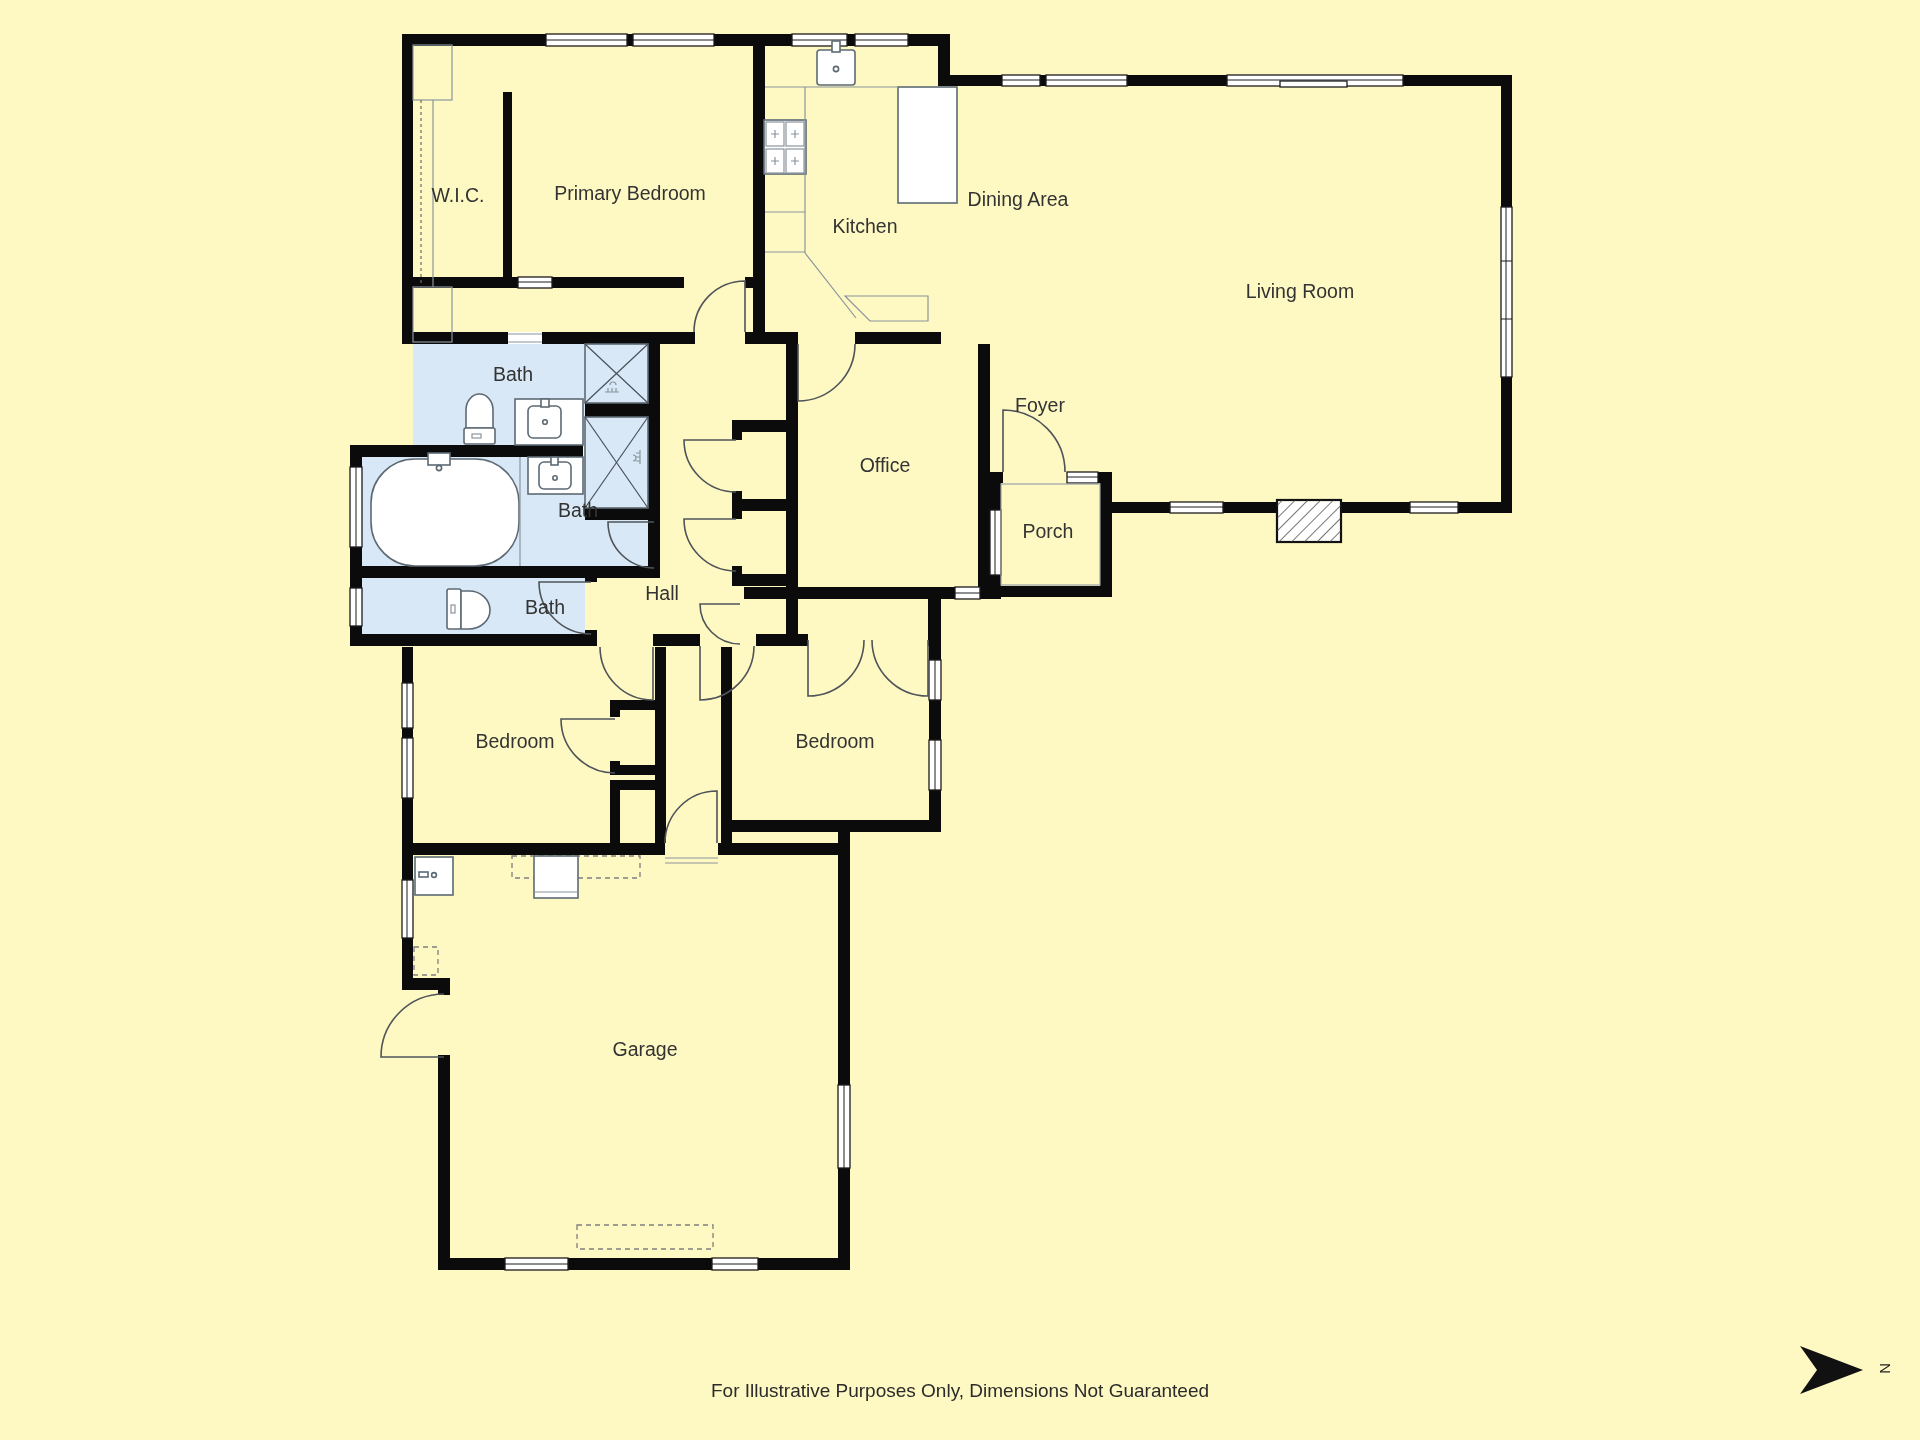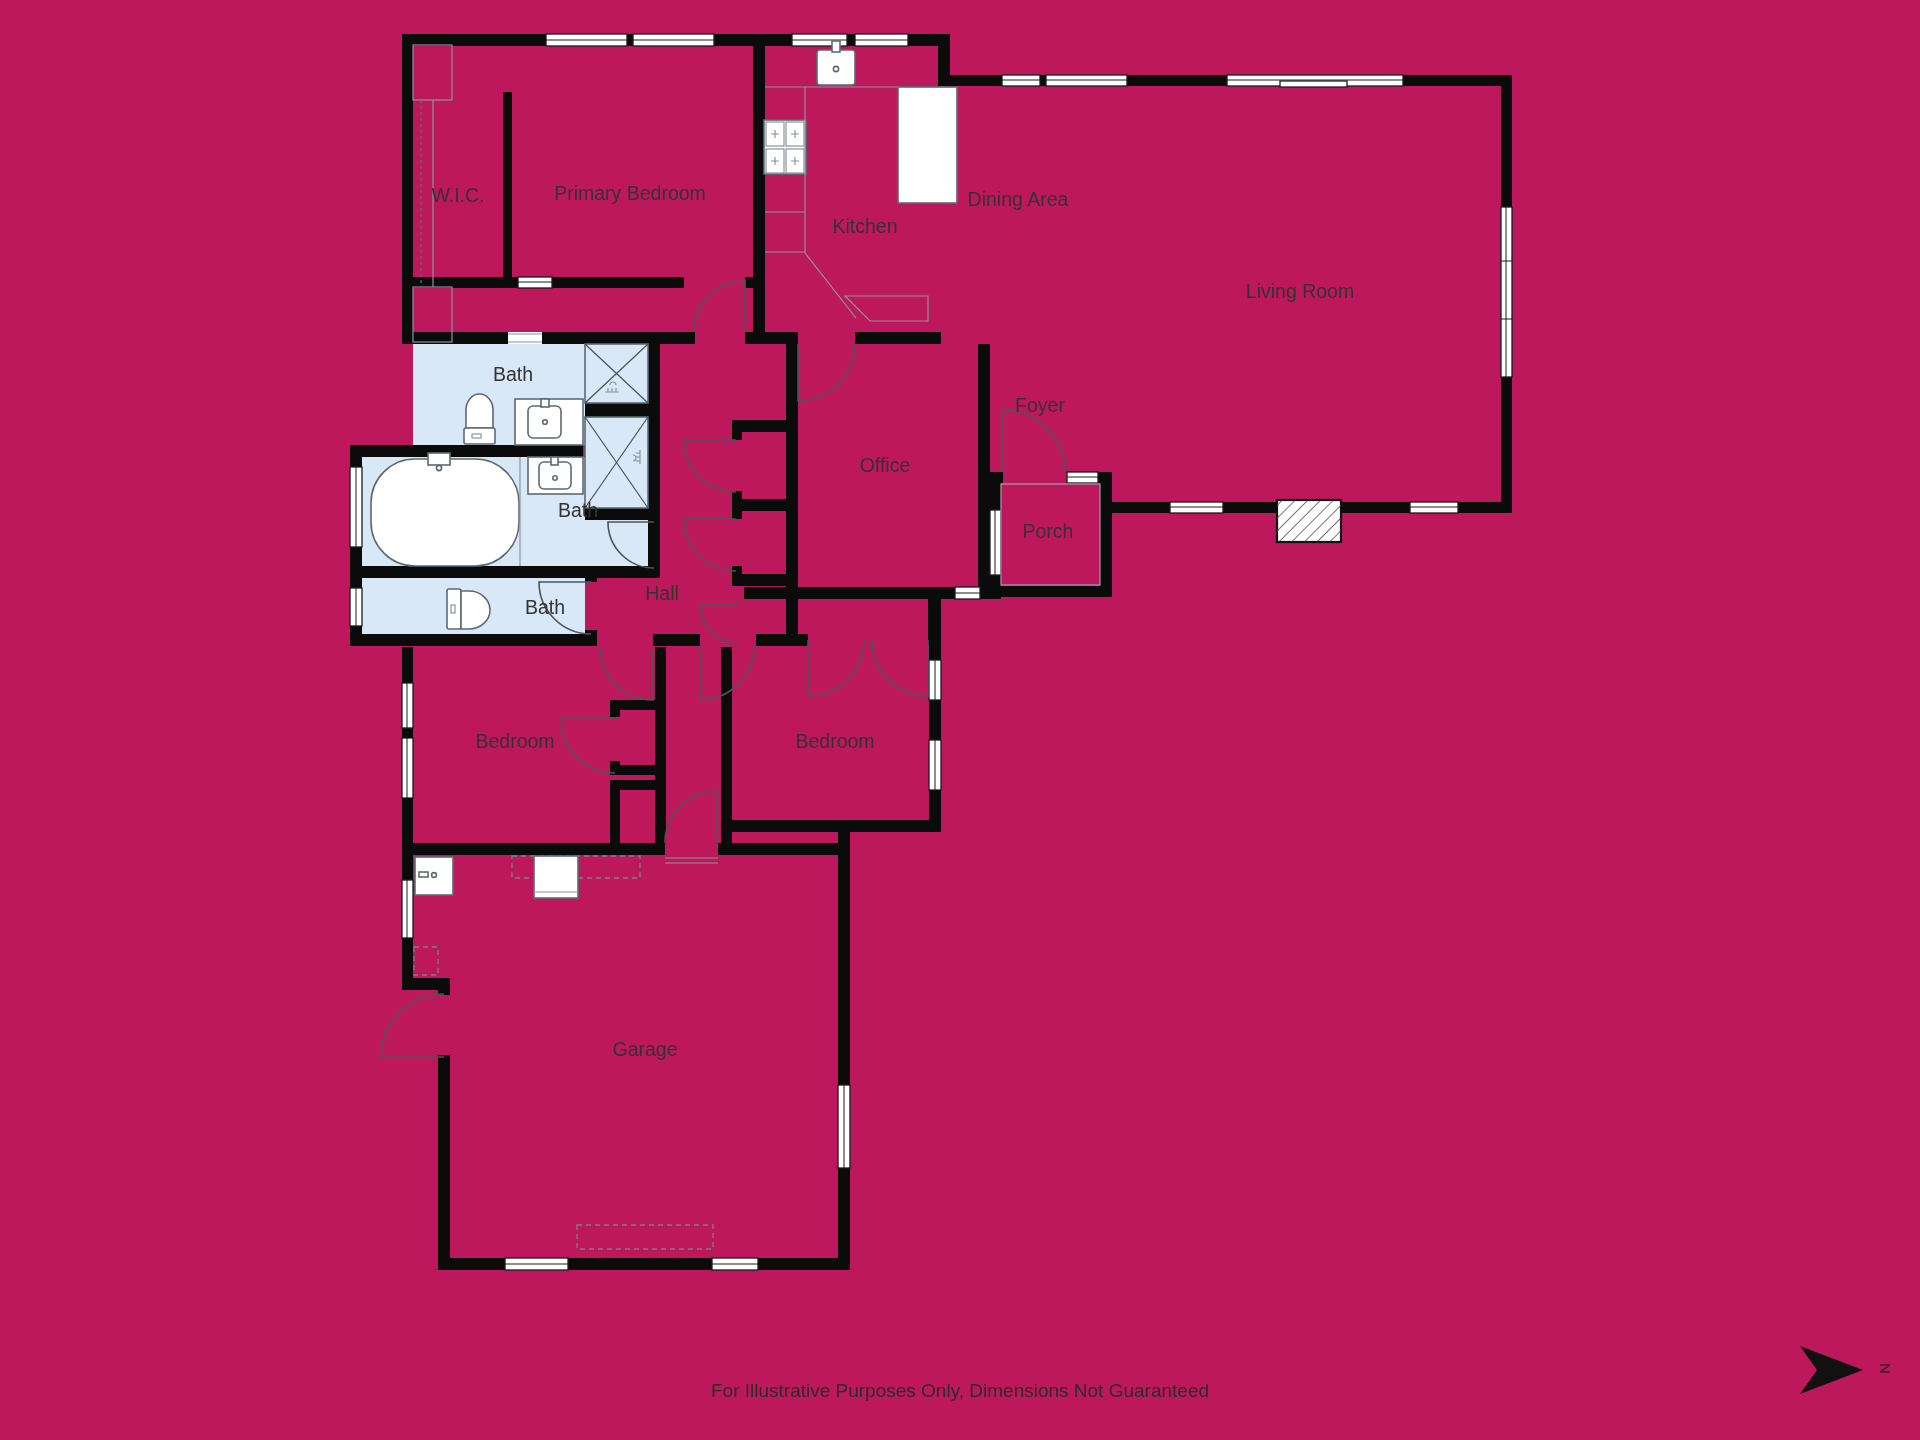--- a/index.html
+++ b/index.html
@@ -1,16 +1,16 @@
 <!DOCTYPE html>
 <html><head>
 <meta charset="utf-8">
 <style>
   html,body{margin:0;padding:0;background:#ffffff;}
-  .stage{position:relative;width:1920px;height:1440px;background:#be185d;overflow:hidden;
+  .stage{position:relative;width:1920px;height:1440px;background:#fef9c3;overflow:hidden;
          font-family:"Liberation Sans",sans-serif;}
   svg{position:absolute;left:0;top:0;}
   .wall{fill:#0b0b0b;}
   .win{fill:#ffffff;stroke:#1c1c1c;stroke-width:1.3;}
   .wl{stroke:#1c1c1c;stroke-width:1;}
   .blue{fill:#d9e8f6;}
   .door{fill:none;stroke:#4f5459;stroke-width:1.6;}
   .fix{fill:#ffffff;stroke:#5d6a74;stroke-width:1.6;}
   .fixblue{fill:#d9e8f6;stroke:#5d6a74;stroke-width:1.6;}
   .thin{fill:none;stroke:#8a949c;stroke-width:1.2;}

